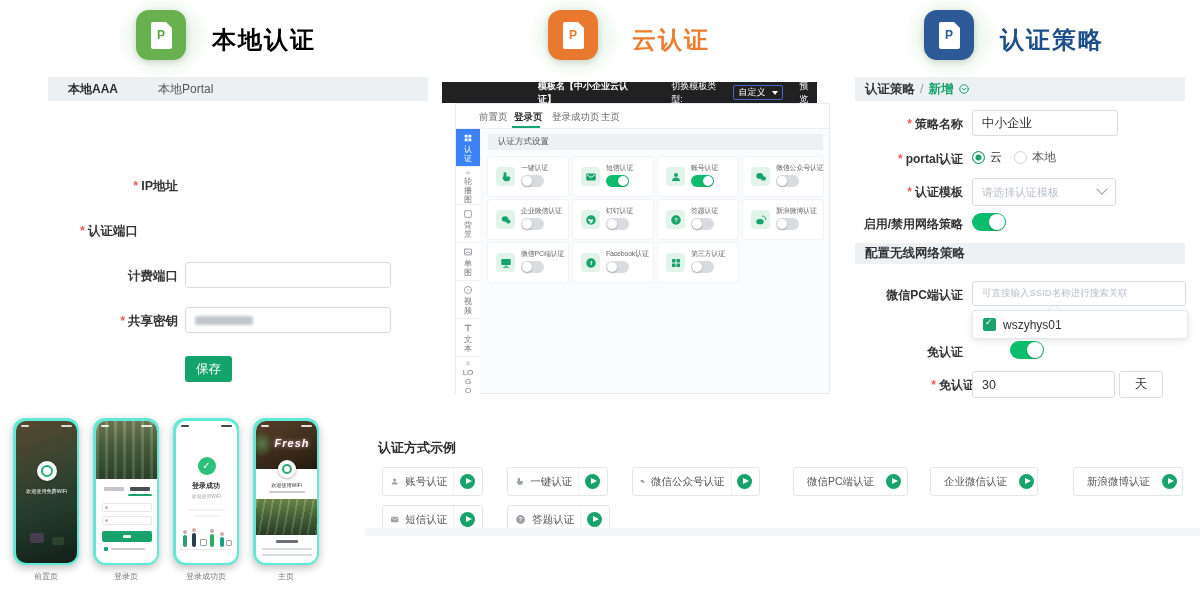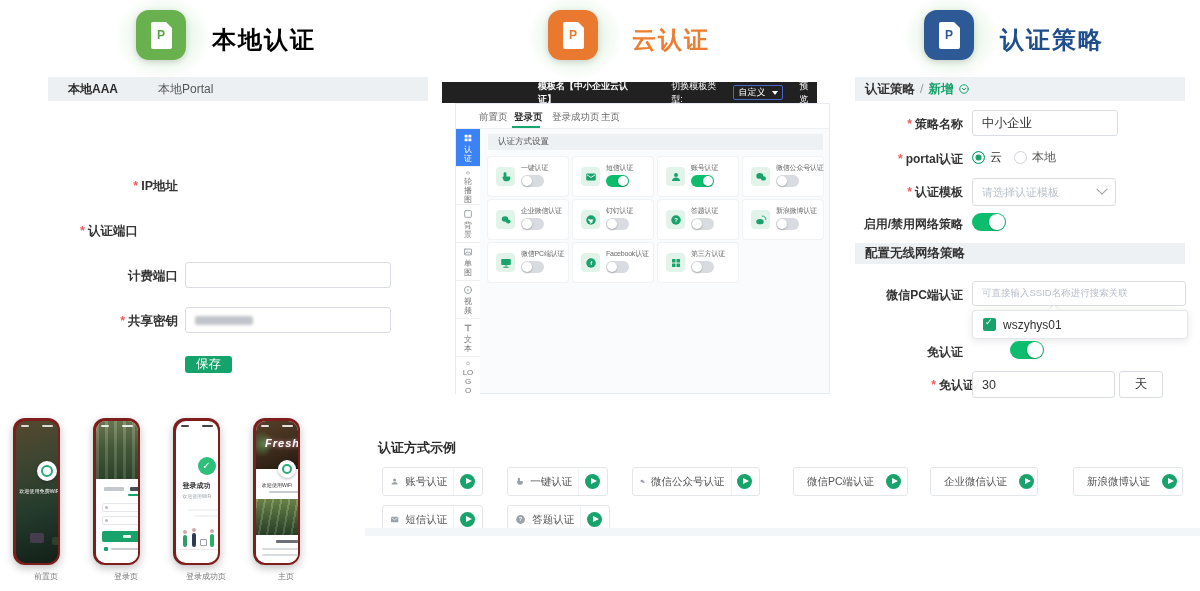--- a/index.html
+++ b/index.html
@@ -64,21 +64,21 @@
   .rad.sel{border:1px solid #17a36b;background:#17a36b;box-shadow:inset 0 0 0 2.5px #fff}
   .cb{width:13px;height:13px;background:#17a36b;border-radius:2px;position:relative;display:inline-block}
   .cb::after{content:'✓';position:absolute;left:2px;top:-1px;color:#fff;font-size:9px}
   .chev{width:8px;height:8px;border-right:1.5px solid #9aa1a8;border-bottom:1.5px solid #9aa1a8;
     transform:rotate(45deg);display:inline-block}
   .notch{width:0;height:0;border-left:6px solid transparent;border-right:6px solid transparent;
     border-bottom:6px solid #fff;filter:drop-shadow(0 -1px 1px rgba(0,0,0,.08))}
   .dropdown{background:#fff;border:1px solid #e3e6ea;border-radius:3px;box-shadow:0 2px 8px rgba(0,0,0,.1);
     display:flex;align-items:center;gap:7px;padding:0 10px;font-size:12px}
   
-  .phone{position:absolute;width:47px;height:147px;background:#7f1d1d;border-radius:12px;box-shadow:0 3px 8px rgba(0,0,0,.25)}
+  .phone{position:absolute;width:66px;height:147px;background:#5eead4;border-radius:12px;box-shadow:0 3px 8px rgba(0,0,0,.25)}
   .scr{position:absolute;left:2.5px;top:2.5px;right:2.5px;bottom:2.5px;border-radius:10px;overflow:hidden;background:#fff}
   .sb{position:absolute;top:4px;height:2px;border-radius:1px}
   .cap{position:absolute;width:66px;text-align:center;font-size:8px;color:#777}
   .microbar{position:absolute;border-radius:1px}
   .logo{position:absolute;border-radius:50%;background:#fff;display:flex;align-items:center;justify-content:center;
     box-shadow:0 1px 3px rgba(0,0,0,.3)}
   .logo-in{width:12px;height:12px;border-radius:50%;border:2.5px solid #27ab72;background:#fff}
   .ck{position:absolute;border-radius:50%;background:#2cc07a;color:#fff;display:flex;align-items:center;justify-content:center}
   .ck::after{content:'✓';font-size:10px}
   .ptxt{position:absolute;width:100%;text-align:center;white-space:nowrap}
@@ -127,21 +127,21 @@
   <div class="abs lbl" style="left:80px;top:223px;width:98px;"><span class="star">*</span><span>认证端口</span></div>
 
   <div class="abs lbl" style="left:80px;top:268px;width:98px;text-align:right">计费端口</div>
   <div class="abs input" style="left:185px;top:262px;width:206px;height:26px"></div>
 
   <div class="abs lbl" style="left:80px;top:313px;width:98px;text-align:right"><span class="star">*</span><span>共享密钥</span></div>
   <div class="abs input" style="left:185px;top:307px;width:206px;height:26px">
       <span class="blur-secret"></span>
     </div>
 
-  <div class="abs btn-green" style="left:185px;top:356px;width:47px;height:17px">保存</div>
+  <div class="abs btn-green" style="left:185px;top:356px;width:47px;height:26px">保存</div>
 
   
   <div class="abs blackbar" style="left:442px;top:82px;width:375px;height:21px">
     <span style="margin-left:96px;font-weight:bold">模板名【中小企业云认证】</span>
     <span style="margin-left:26px">切换模板类型:</span>
     <span style="margin-left:6px;width:50px;height:15px;border:1px solid #4a67c8;border-radius:2px;display:inline-flex;align-items:center;justify-content:space-between;padding:0 4px;cursor:pointer">
       <span>自定义</span>
       <span style="width:0;height:0;border-left:3px solid transparent;border-right:3px solid transparent;border-top:4px solid #fff"></span>
     </span>
     <span style="margin-left:16px;cursor:pointer">预览</span>

